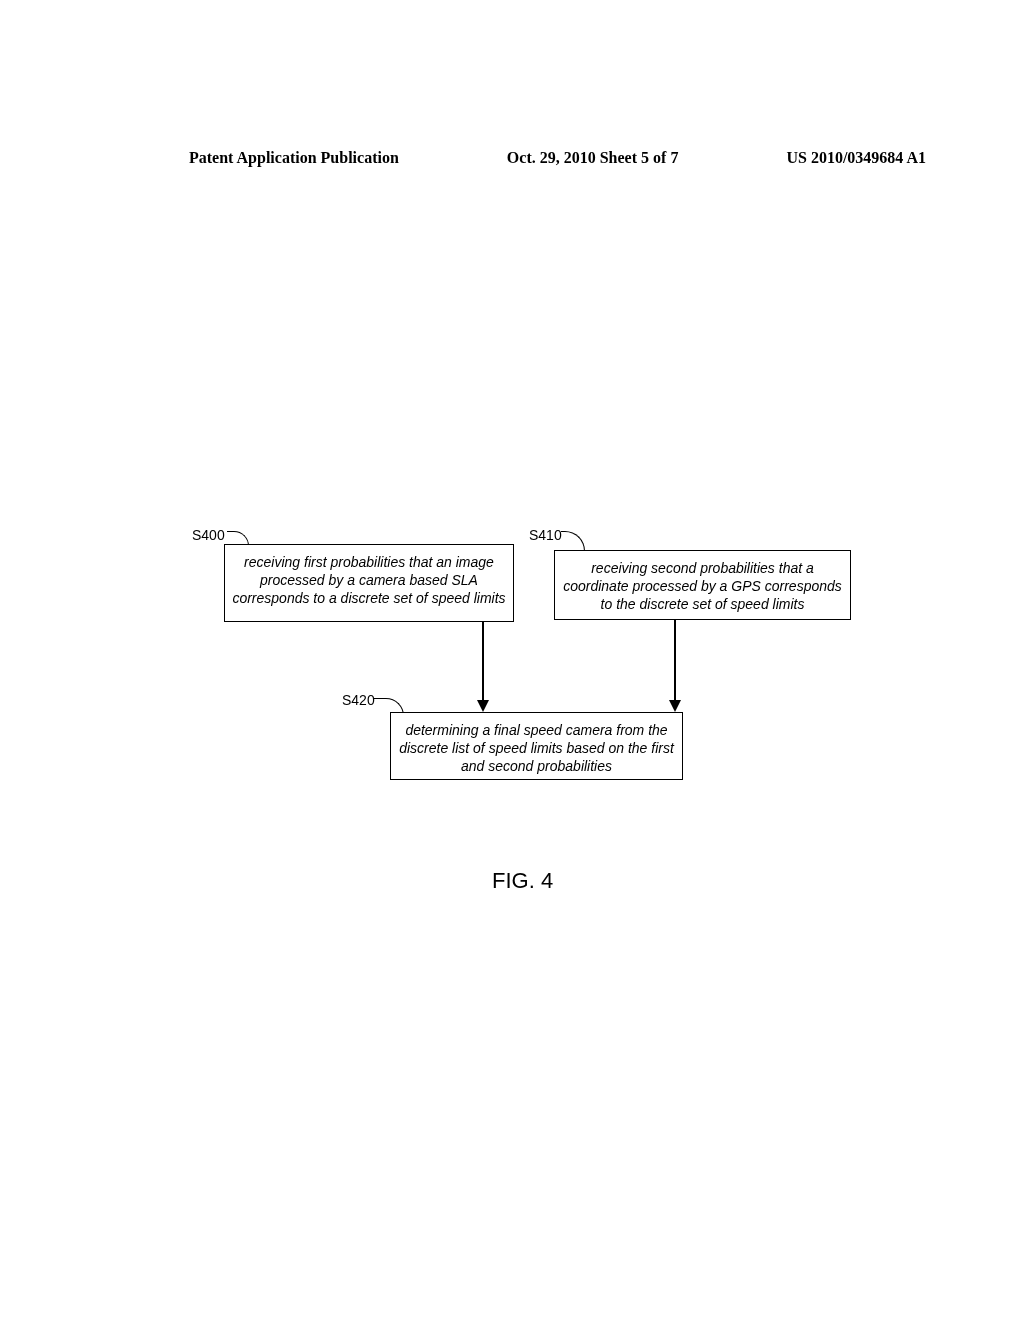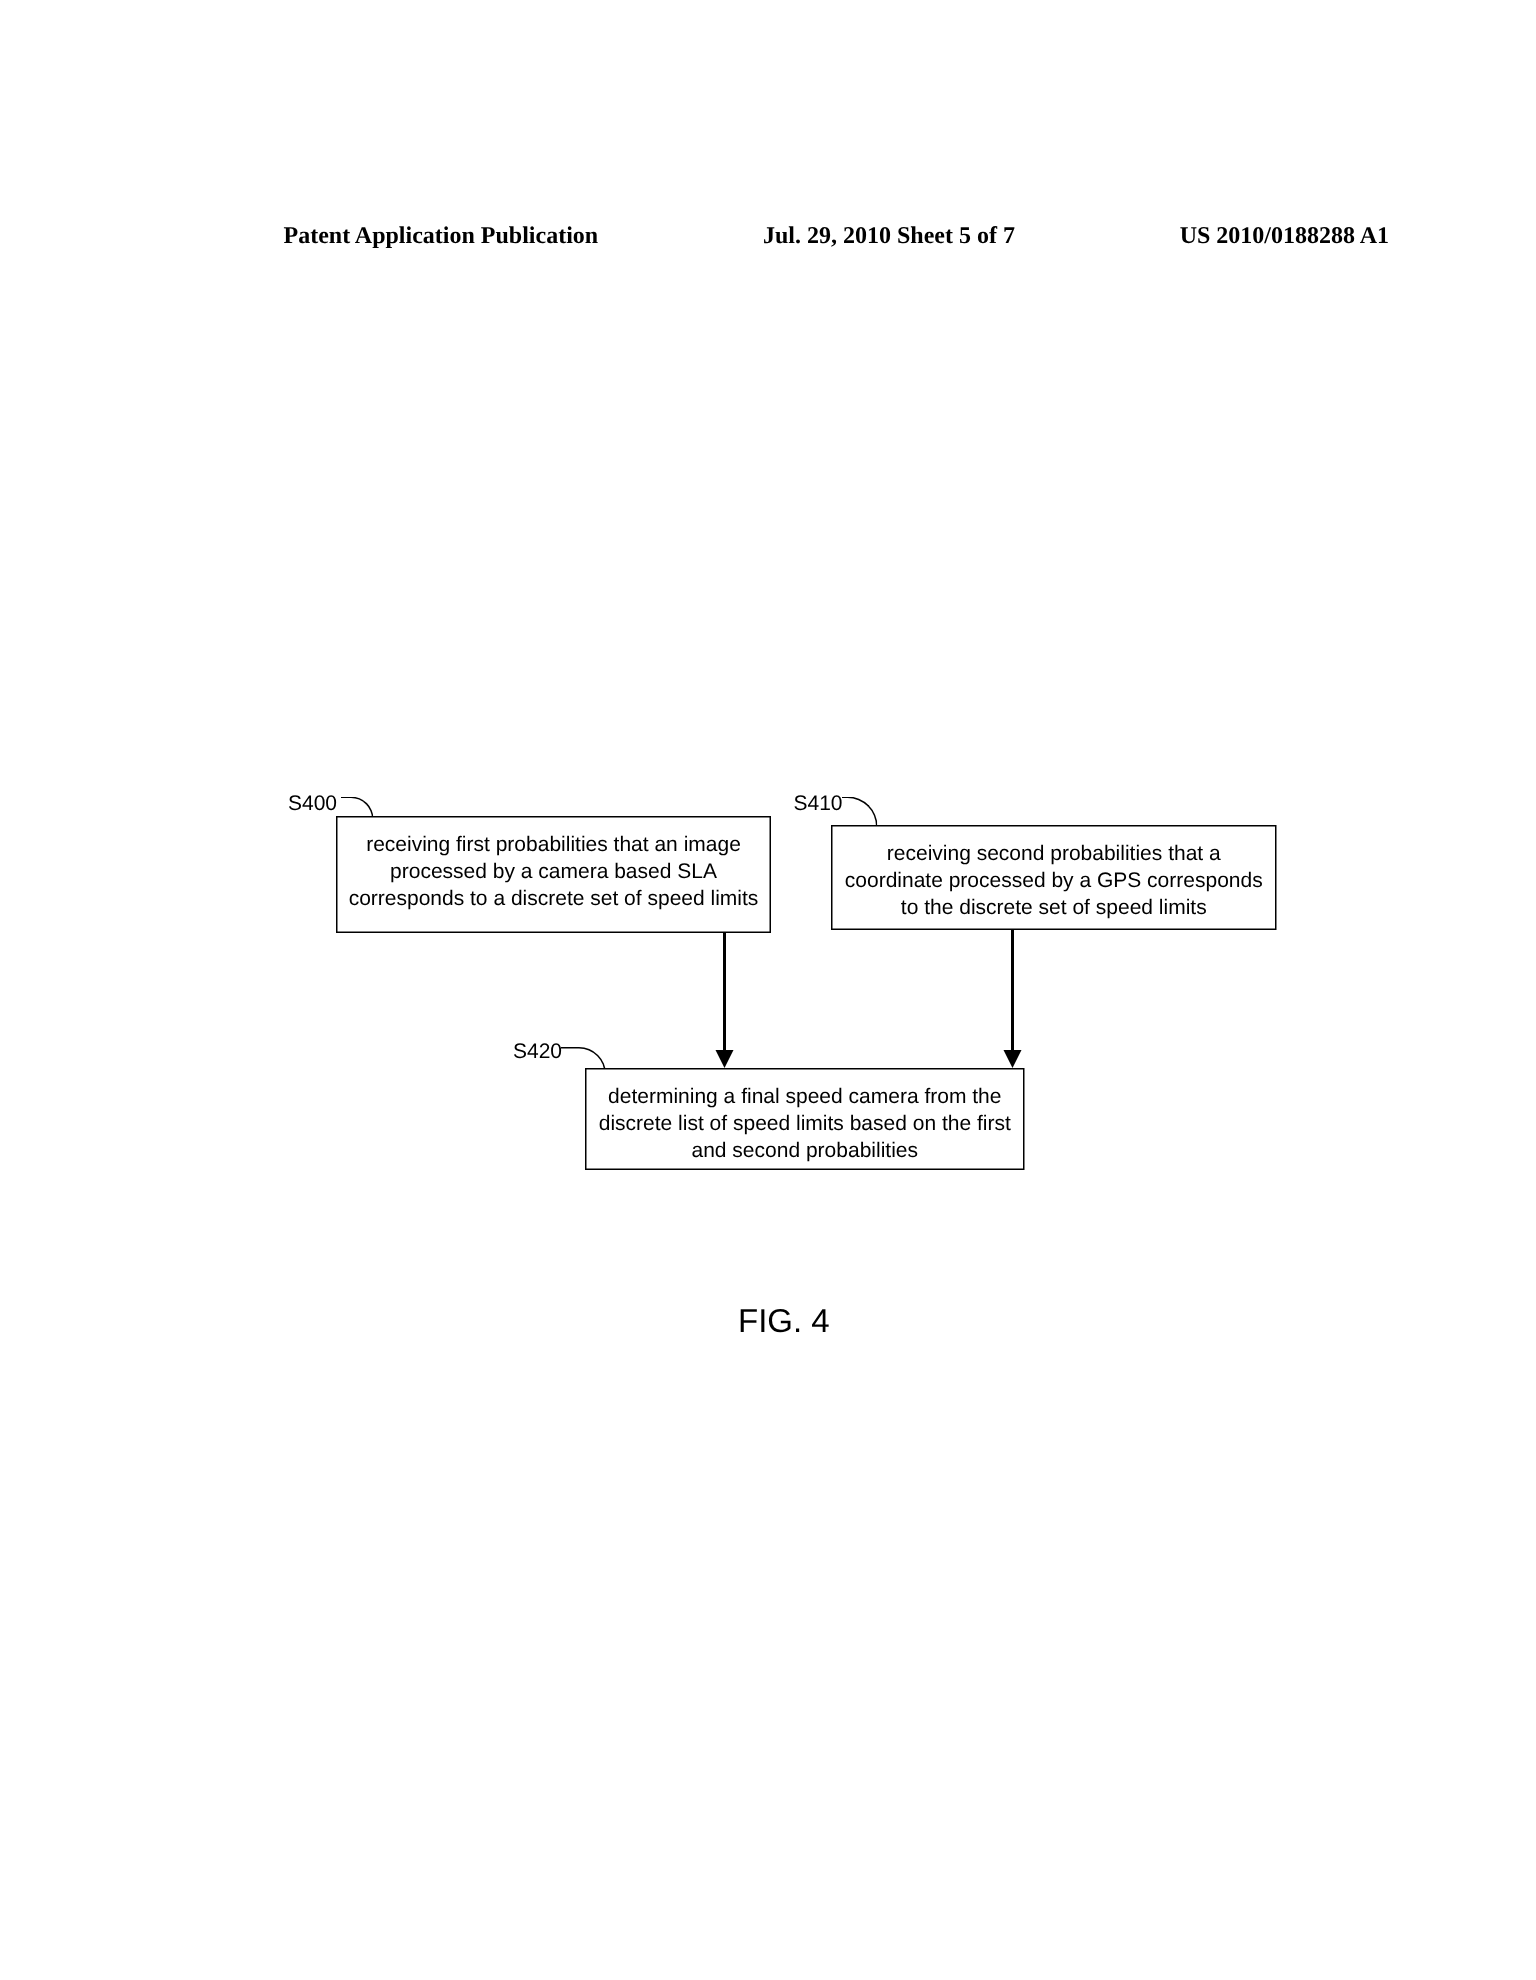--- a/index.html
+++ b/index.html
@@ -41,20 +41,21 @@
       width: 100%;
     }
     .box {
       position: absolute;
       border: 1.5px solid #000;
       background: #fff;
       font-size: 14px;
       text-align: center;
       padding: 8px 6px;
       line-height: 1.3;
+      font-style: italic;
     }
     .box-s400 {
       left: 160px;
       top: 20px;
       width: 290px;
       height: 78px;
     }
     .box-s410 {
       left: 490px;
       top: 26px;
@@ -155,22 +156,22 @@
       left: 444px;
       top: 820px;
       font-size: 22px;
     }
   </style>
 </head>
 <body>
 
 <div class="header">
   <span class="header-left">Patent Application Publication</span>
-  <span class="header-center">Jul. 29, 2010  Sheet 5 of 7</span>
-  <span class="header-right">US 2010/0188288 A1</span>
+  <span class="header-center">Oct. 29, 2010  Sheet 5 of 7</span>
+  <span class="header-right">US 2010/0349684 A1</span>
 </div>
 
 <div class="diagram-container">
   <div class="label label-s400">S400</div>
   <div class="curve-s400"></div>
   <div class="box box-s400">receiving first probabilities that an image processed by a camera based SLA corresponds to a discrete set of speed limits</div>
 
   <div class="label label-s410">S410</div>
   <div class="curve-s410"></div>
   <div class="box box-s410">receiving second probabilities that a coordinate processed by a GPS corresponds to the discrete set of speed limits</div>

